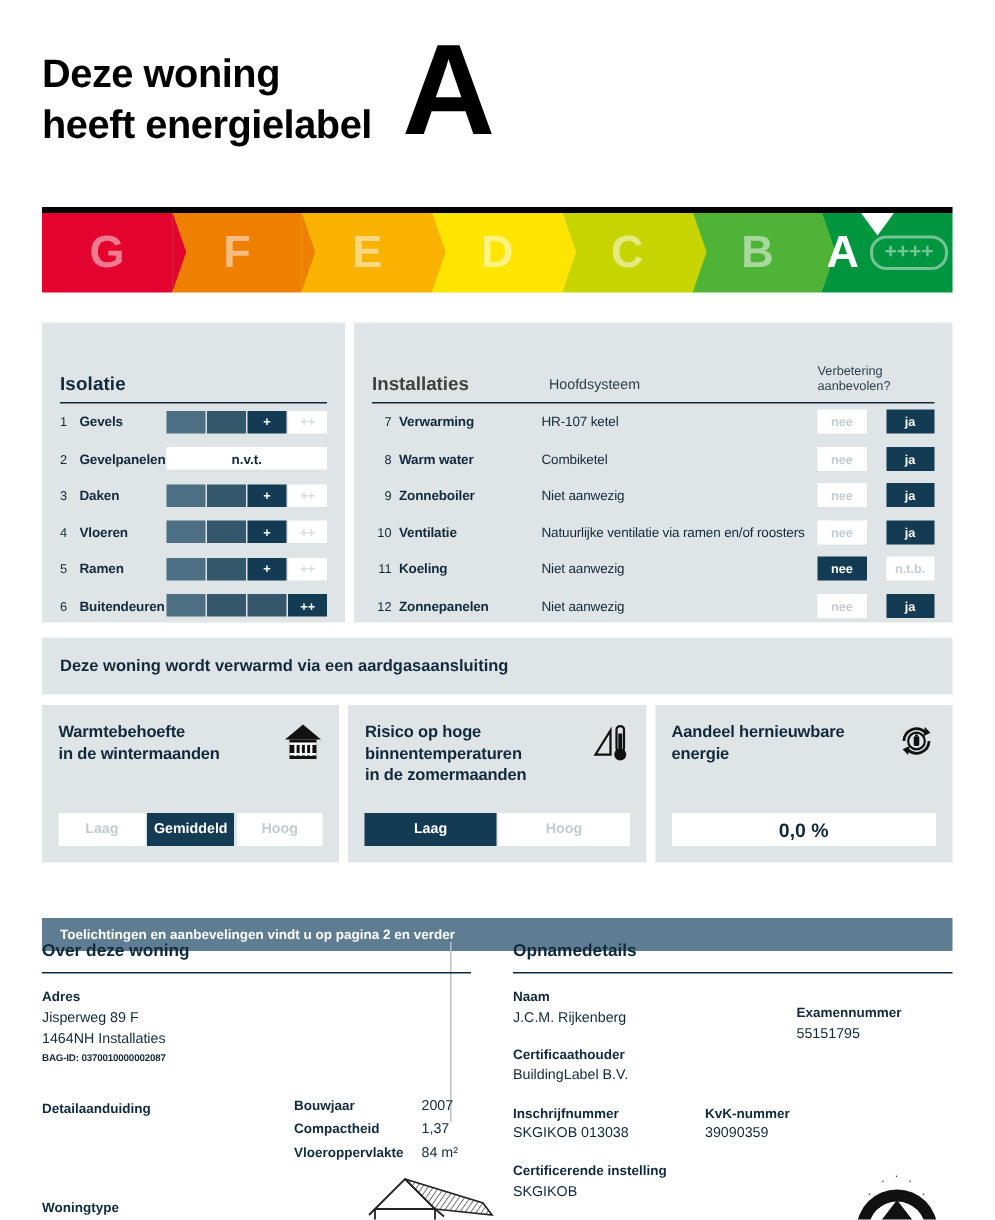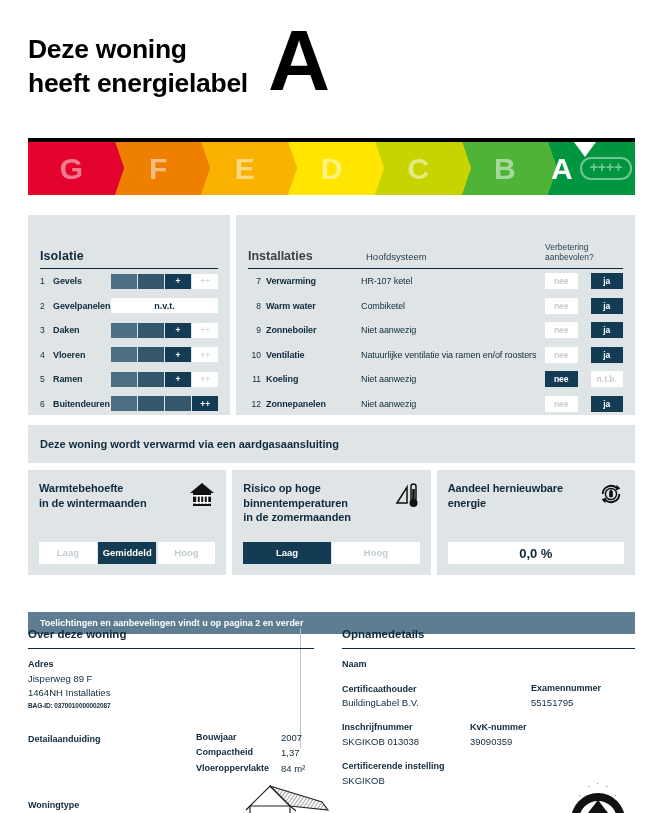--- a/index.html
+++ b/index.html
@@ -454,21 +454,21 @@
   .cert-logo {
     position: absolute;
     right: 4px;
     top: 150px;
     width: 66px;
     height: 46px;
   }
   .exam-col {
     position: absolute;
     left: 203px;
-    top: 54px;
+    top: 41px;
   }
 </style>
 </head>
 <body>
 
 <div class="page">
 
   <div class="header">
     <div class="header-title">Deze woning
 heeft energielabel</div>
@@ -763,20 +763,21 @@
         <line x1="34" y1="26" x2="34" y2="42" stroke="#222" stroke-width="1.2"></line>
         <line x1="74" y1="26" x2="74" y2="42" stroke="#222" stroke-width="1.2"></line>
       </svg>
     </div>
 
     <div class="bcol bcol-right">
       <div class="bsec-title">Opnamedetails</div>
       <div class="bsec-hr"></div>
 
       <div class="blabel">Naam</div>
+      <div class="bvalue">J.C.M. Rijkenberg</div>
 
       <div class="bgap"></div>
       <div class="blabel">Certificaathouder</div>
       <div class="bvalue">BuildingLabel B.V.</div>
 
       <div class="bgap"></div>
       <div class="brow2">
         <div class="blabel">Inschrijfnummer</div>
         <div class="blabel" style="margin-left: 0px;">KvK-nummer</div>
       </div>

